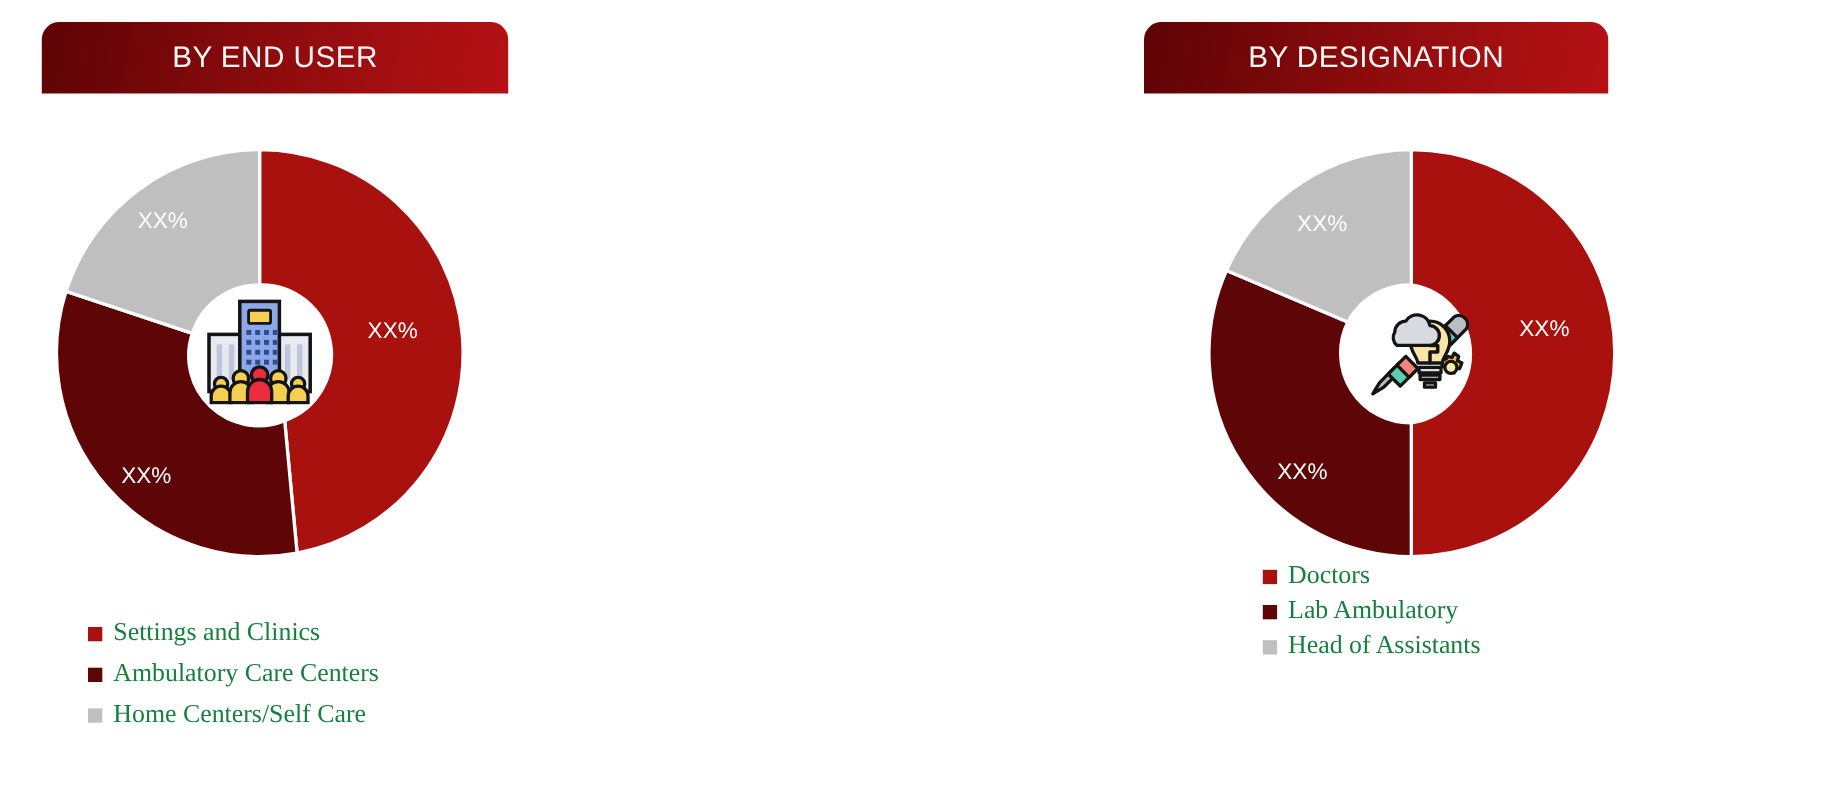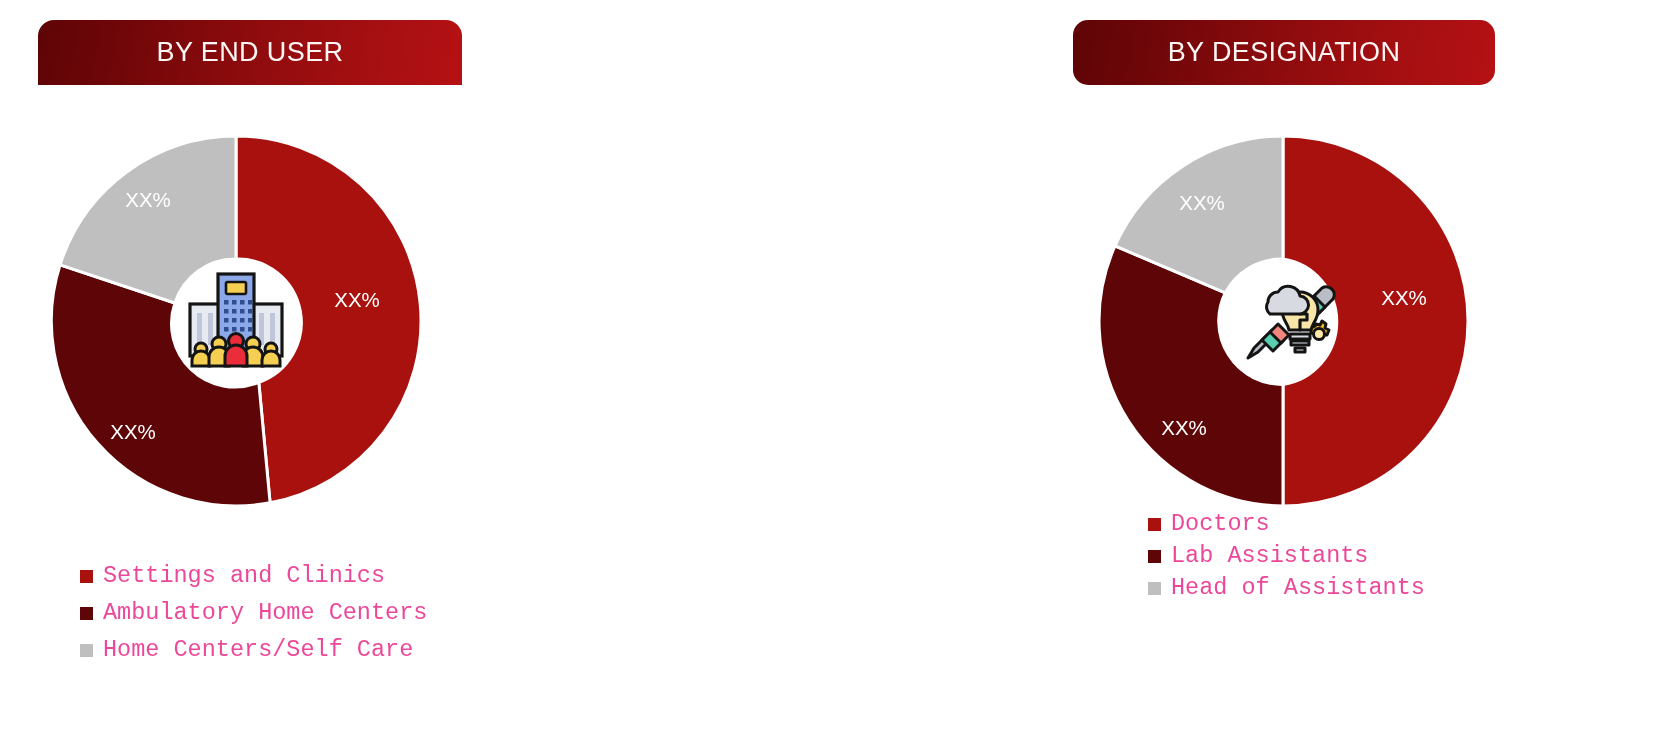--- a/index.html
+++ b/index.html
@@ -35,21 +35,21 @@
     height: 65px;
     border-radius: 16px 16px 0 0;
     background: linear-gradient(100deg, #5e0406 0%, #6e0608 18%, #8c0b0d 48%, #a30f11 75%, #b51114 100%);
     display: flex;
     align-items: center;
     justify-content: center;
     box-sizing: border-box;
     overflow: hidden;
   }
   .banner-1 { left: 38px;  width: 424px; }
-  .banner-2 { left: 553px; width: 422px; border-radius: 15px; }
+  .banner-2 { left: 520px; width: 422px; }
   .banner-title {
     color: #fdf6f4;
     font-size: 27px;
     font-weight: 400;
     letter-spacing: 0.4px;
     white-space: nowrap;
   }
 
   
   .donut-wrap {
@@ -102,23 +102,23 @@
   .legend-swatch {
     display: inline-block;
     width: 13px;
     height: 13px;
     margin-right: 10px;
     flex: 0 0 auto;
     position: relative;
     top: 1px;
   }
   .legend-label {
-    font-family: Liberation Mono, monospace;
+    font-family: Liberation Serif, serif;
     font-size: 23.5px;
-    color: #ec4899;
+    color: #15803d;
     line-height: 1.15;
   }
 </style>
 </head>
 <body>
 
 <div class="board">
 
   <section class="panel panel-1">
 
@@ -192,21 +192,21 @@
     <div class="legend legend-1">
       <div class="legend-row">
         <span class="legend-item">
           <span class="legend-swatch" style="background:#A8110E"></span>
           <span class="legend-label">Settings and Clinics</span>
         </span>
       </div>
       <div class="legend-row">
         <span class="legend-item">
           <span class="legend-swatch" style="background:#5E0507"></span>
-          <span class="legend-label">Ambulatory Home Centers</span>
+          <span class="legend-label">Ambulatory Care Centers</span>
         </span>
       </div>
       <div class="legend-row">
         <span class="legend-item">
           <span class="legend-swatch" style="background:#BFBFBF"></span>
           <span class="legend-label">Home Centers/Self Care</span>
         </span>
       </div>
     </div>
   </section>
@@ -262,21 +262,21 @@
     <div class="legend legend-2">
       <div class="legend-row">
         <span class="legend-item">
           <span class="legend-swatch" style="background:#A8110E"></span>
           <span class="legend-label">Doctors</span>
         </span>
       </div>
       <div class="legend-row">
         <span class="legend-item">
           <span class="legend-swatch" style="background:#5E0507"></span>
-          <span class="legend-label">Lab Assistants</span>
+          <span class="legend-label">Lab Ambulatory</span>
         </span>
       </div>
       <div class="legend-row">
         <span class="legend-item">
           <span class="legend-swatch" style="background:#BFBFBF"></span>
           <span class="legend-label">Head of Assistants</span>
         </span>
       </div>
     </div>
   </section>

